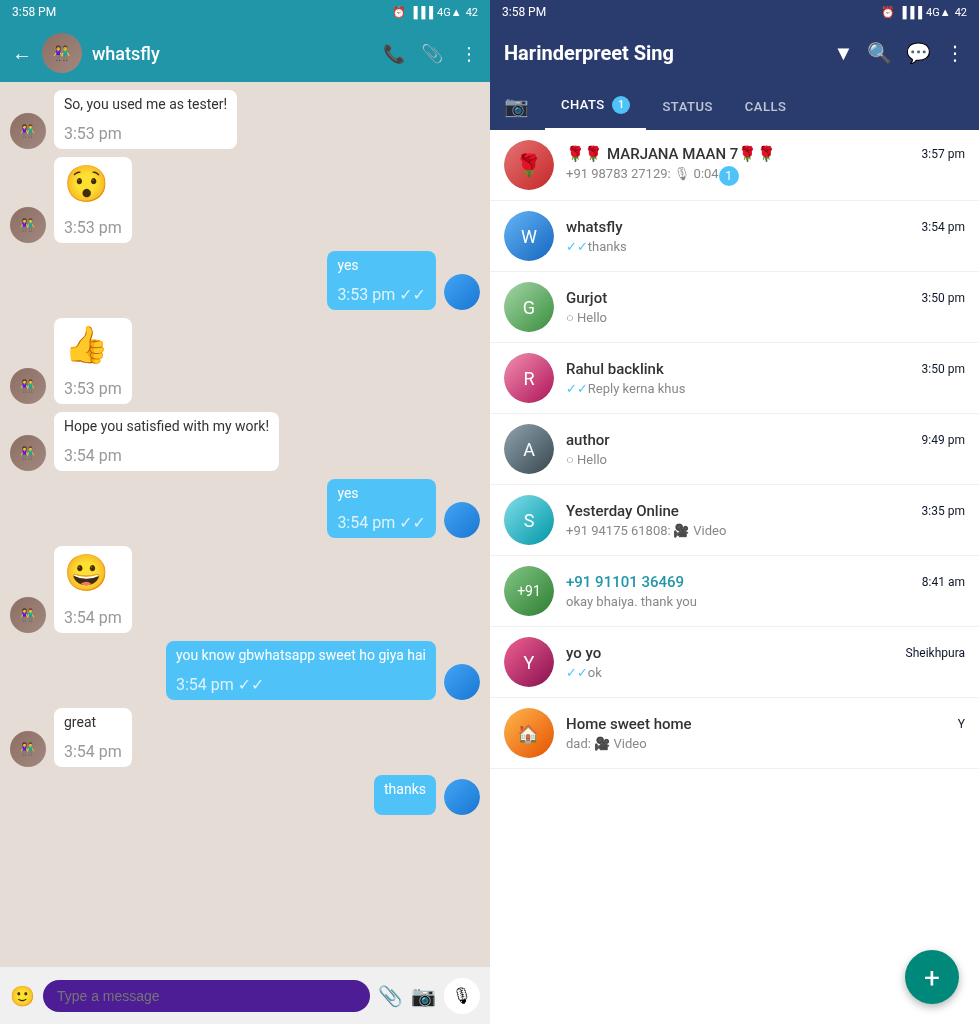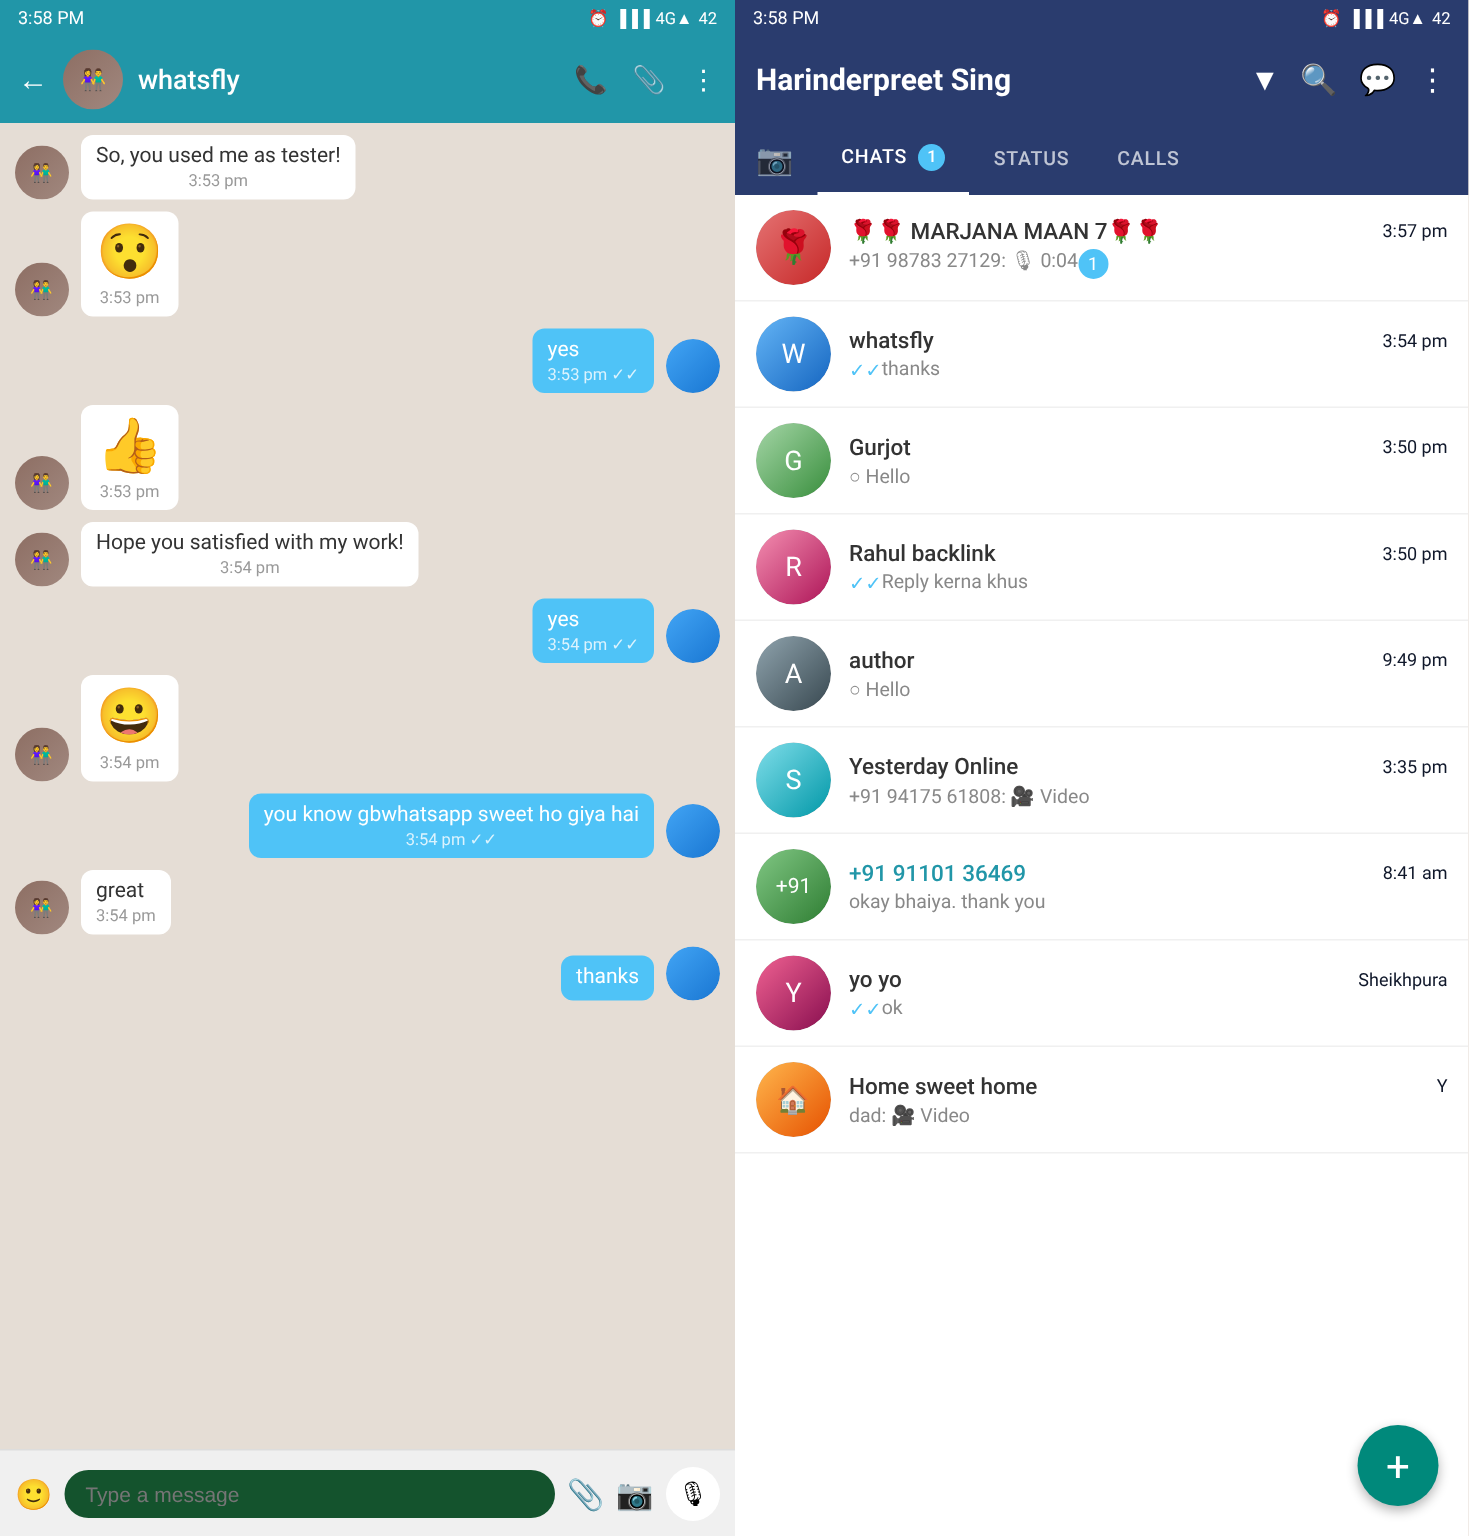--- a/index.html
+++ b/index.html
@@ -111,24 +111,24 @@
     }
     .message-bubble.received {
       background: white;
       color: #333;
     }
     .message-bubble.sent {
       background: #4fc3f7;
       color: white;
     }
     .msg-time {
-      font-size: 11px;
+      font-size: 16px;
       color: #999;
-      text-align: center;
-      margin-top: 2px;
+      text-align: left;
+      margin-top: 12px;
     }
     .msg-time.sent {
       color: rgba(255,255,255,0.8);
     }
 
     .emoji-only {
       font-size: 36px;
       line-height: 1.2;
     }
 
@@ -138,21 +138,21 @@
       align-items: center;
       padding: 6px 10px;
       gap: 8px;
       height: 58px;
       border-top: 1px solid #ddd;
     }
     .chat-input-bar input {
       flex: 1;
       border: none;
       outline: none;
-      background: #14532d;
+      background: #4c1d95;
       border-radius: 24px;
       padding: 8px 14px;
       font-size: 14px;
       color: #999;
     }
     .chat-input-bar .emoji-btn,
     .chat-input-bar .attach-btn,
     .chat-input-bar .camera-btn,
     .chat-input-bar .mic-btn {
       font-size: 20px;

